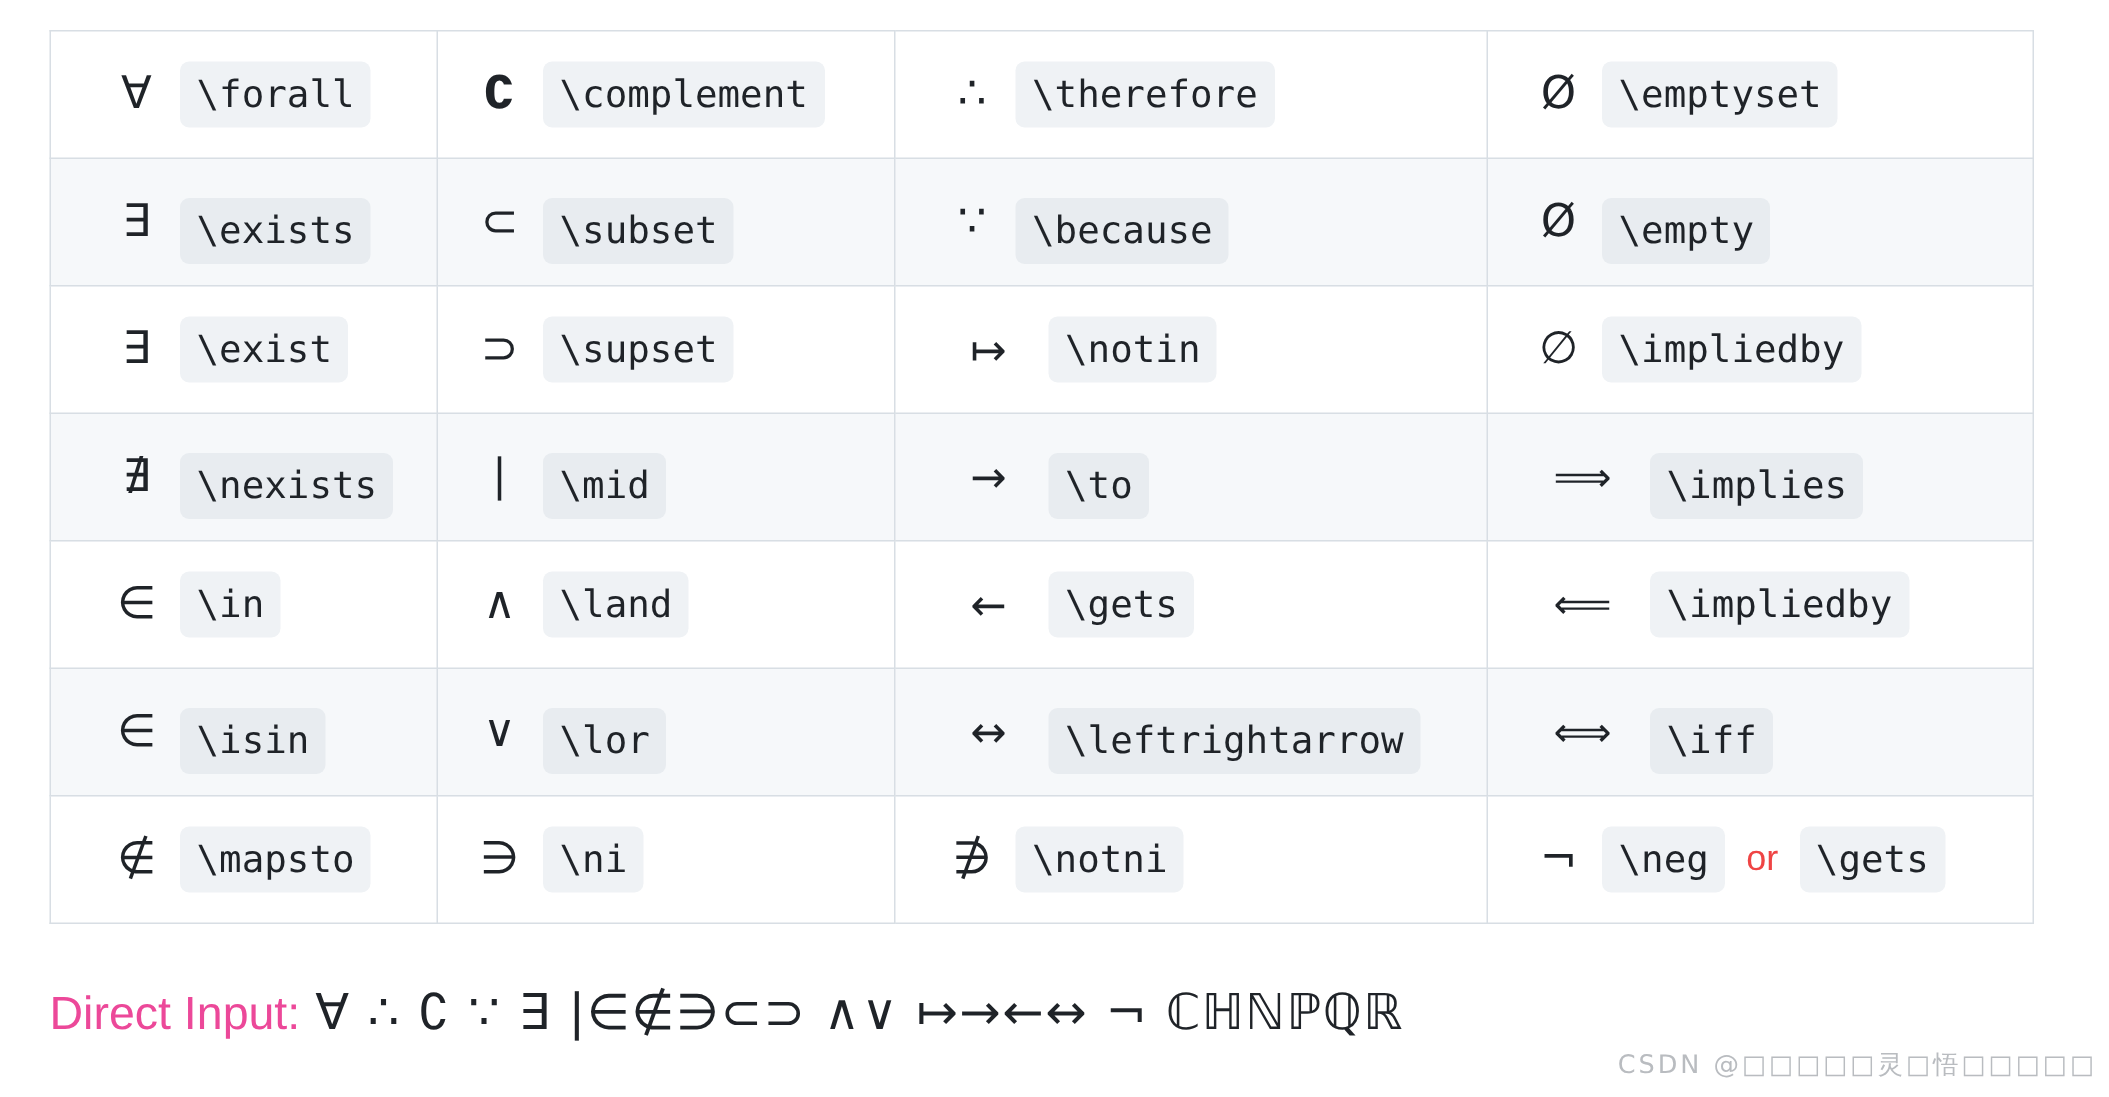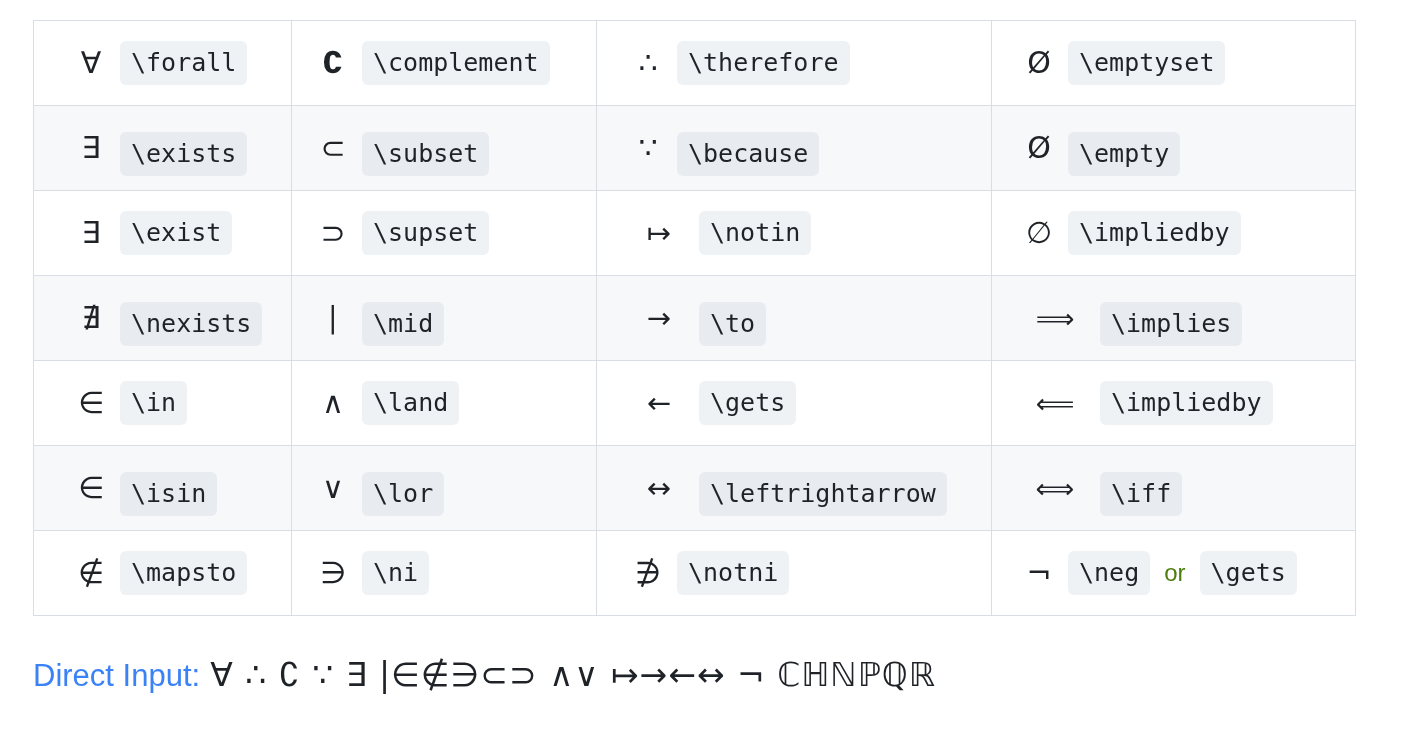--- a/index.html
+++ b/index.html
@@ -83,38 +83,38 @@
     border-radius: 6px;
     padding: 9px 11px 10px 11px;
     display: inline-block;
     letter-spacing: 0px;
   }
   tr.row-even .code { background: #e8ecf0; margin-top: 11px; }
 
   .plain-or {
     font-family: "Liberation Sans", sans-serif;
     font-size: 24px;
-    color: #4d7c0f;
+    color: #ef4444;
     padding: 0 2px;
   }
 
   
   .direct-input {
     position: absolute;
     left: 33px;
     top: 655px;
     display: flex;
     align-items: baseline;
     gap: 10px;
     white-space: nowrap;
   }
   .direct-label {
     font-family: "Liberation Sans", sans-serif;
     font-size: 31px;
-    color: #3b82f6;
+    color: #ec4899;
     letter-spacing: 0px;
   }
   .direct-glyphs {
     font-family: "DejaVu Sans", sans-serif;
     font-size: 33px;
     color: #1f2328;
     letter-spacing: 1px;
   }
 
   
@@ -321,14 +321,15 @@
           </td>
         </tr>
       </tbody>
   </table>
 
   <div class="direct-input">
     <span class="direct-label">Direct Input:</span>
     <span class="direct-glyphs">∀ ∴ ∁ ∵ ∃ |∈∉∋⊂⊃ ∧∨ ↦→←↔ ¬ ℂℍℕℙℚℝ</span>
   </div>
 
+  <div class="watermark">CSDN @□□□□□灵□悟□□□□□</div>
 
 </div>
 
 </body></html>

